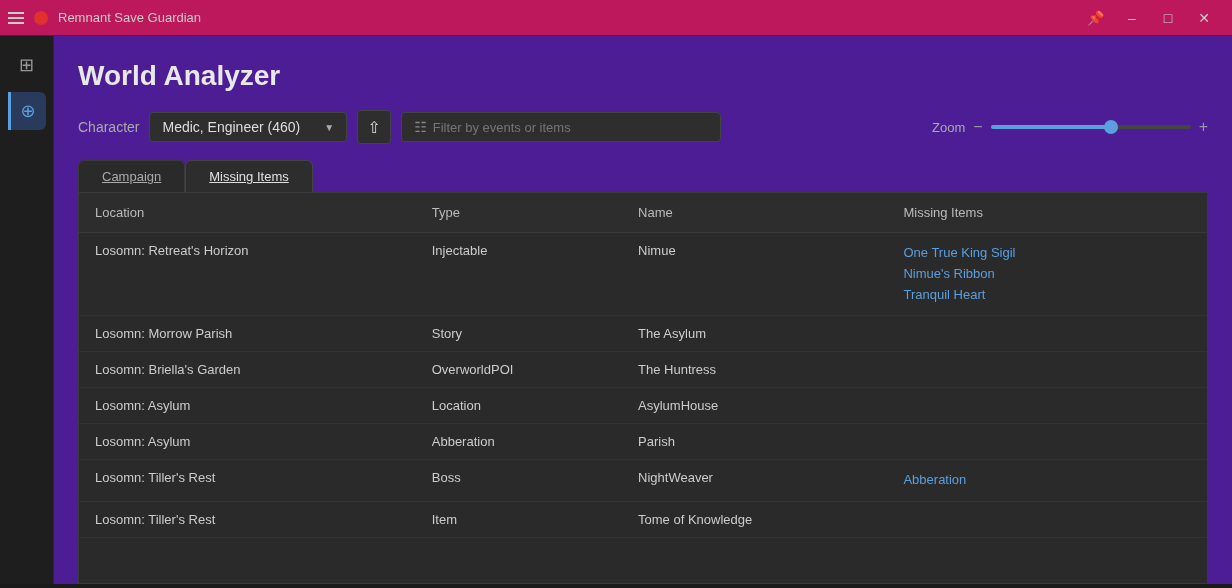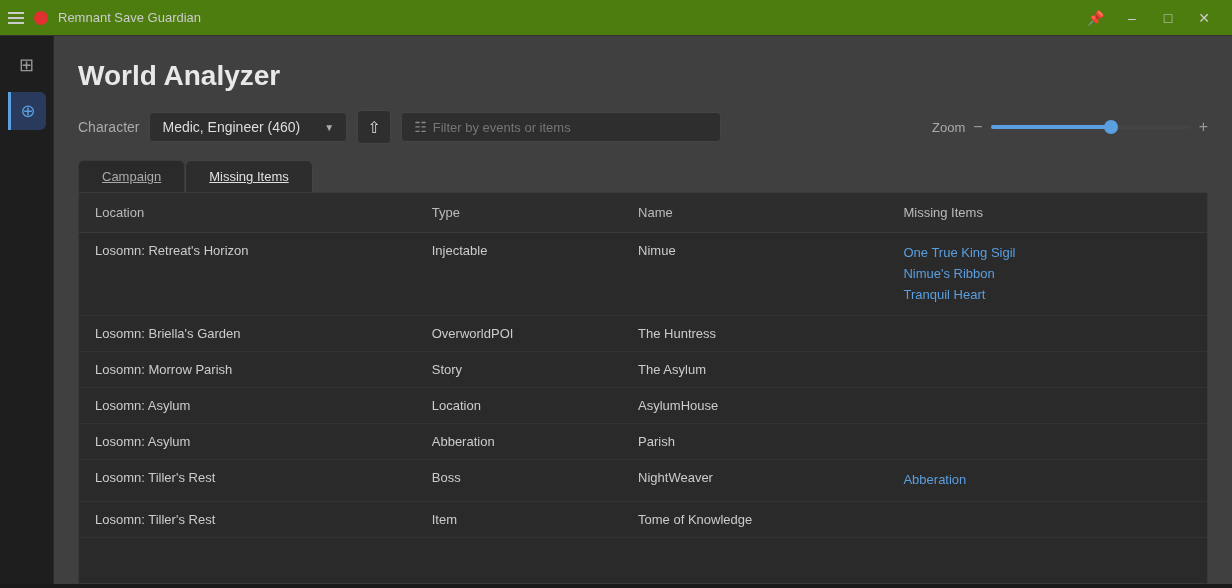--- a/index.html
+++ b/index.html
@@ -8,21 +8,21 @@
       color: #d0d0d0;
       font-family: 'Segoe UI', Arial, sans-serif;
       font-size: 14px;
       width: 1232px;
       height: 588px;
       overflow: hidden;
     }
 
     
     .title-bar {
-      background: #4d7c0f;
+      background: #be185d;
       height: 36px;
       display: flex;
       align-items: center;
       justify-content: space-between;
       padding: 0 12px 0 8px;
       border-bottom: 1px solid #333;
     }
     .title-bar-left {
       display: flex;
       align-items: center;
@@ -75,21 +75,21 @@
     .sidebar-item.active {
       background: #2a3a5c;
       color: #5a9fdf;
       border-left: 3px solid #5a9fdf;
       border-radius: 0 6px 6px 0;
     }
 
     
     .main-content {
       flex: 1;
-      background: #404040;
+      background: #4c1d95;
       padding: 24px 24px 0 24px;
       display: flex;
       flex-direction: column;
     }
 
     .page-title {
       font-size: 28px;
       font-weight: 700;
       color: #e8e8e8;
       margin-bottom: 18px;
@@ -337,30 +337,30 @@
               <td>Injectable</td>
               <td>Nimue</td>
               <td>
                 <span class="missing-item-link">One True King Sigil</span>
                 <span class="missing-item-link">Nimue's Ribbon</span>
                 <span class="missing-item-link">Tranquil Heart</span>
               </td>
               <td></td>
             </tr>
             <tr>
+              <td>Losomn: Morrow Parish</td>
+              <td>Story</td>
+              <td>The Asylum</td>
+              <td></td>
+              <td></td>
+            </tr>
+            <tr>
               <td>Losomn: Briella's Garden</td>
               <td>OverworldPOI</td>
               <td>The Huntress</td>
-              <td></td>
-              <td></td>
-            </tr>
-            <tr>
-              <td>Losomn: Morrow Parish</td>
-              <td>Story</td>
-              <td>The Asylum</td>
               <td></td>
               <td></td>
             </tr>
             <tr>
               <td>Losomn: Asylum</td>
               <td>Location</td>
               <td>AsylumHouse</td>
               <td></td>
               <td></td>
             </tr>

